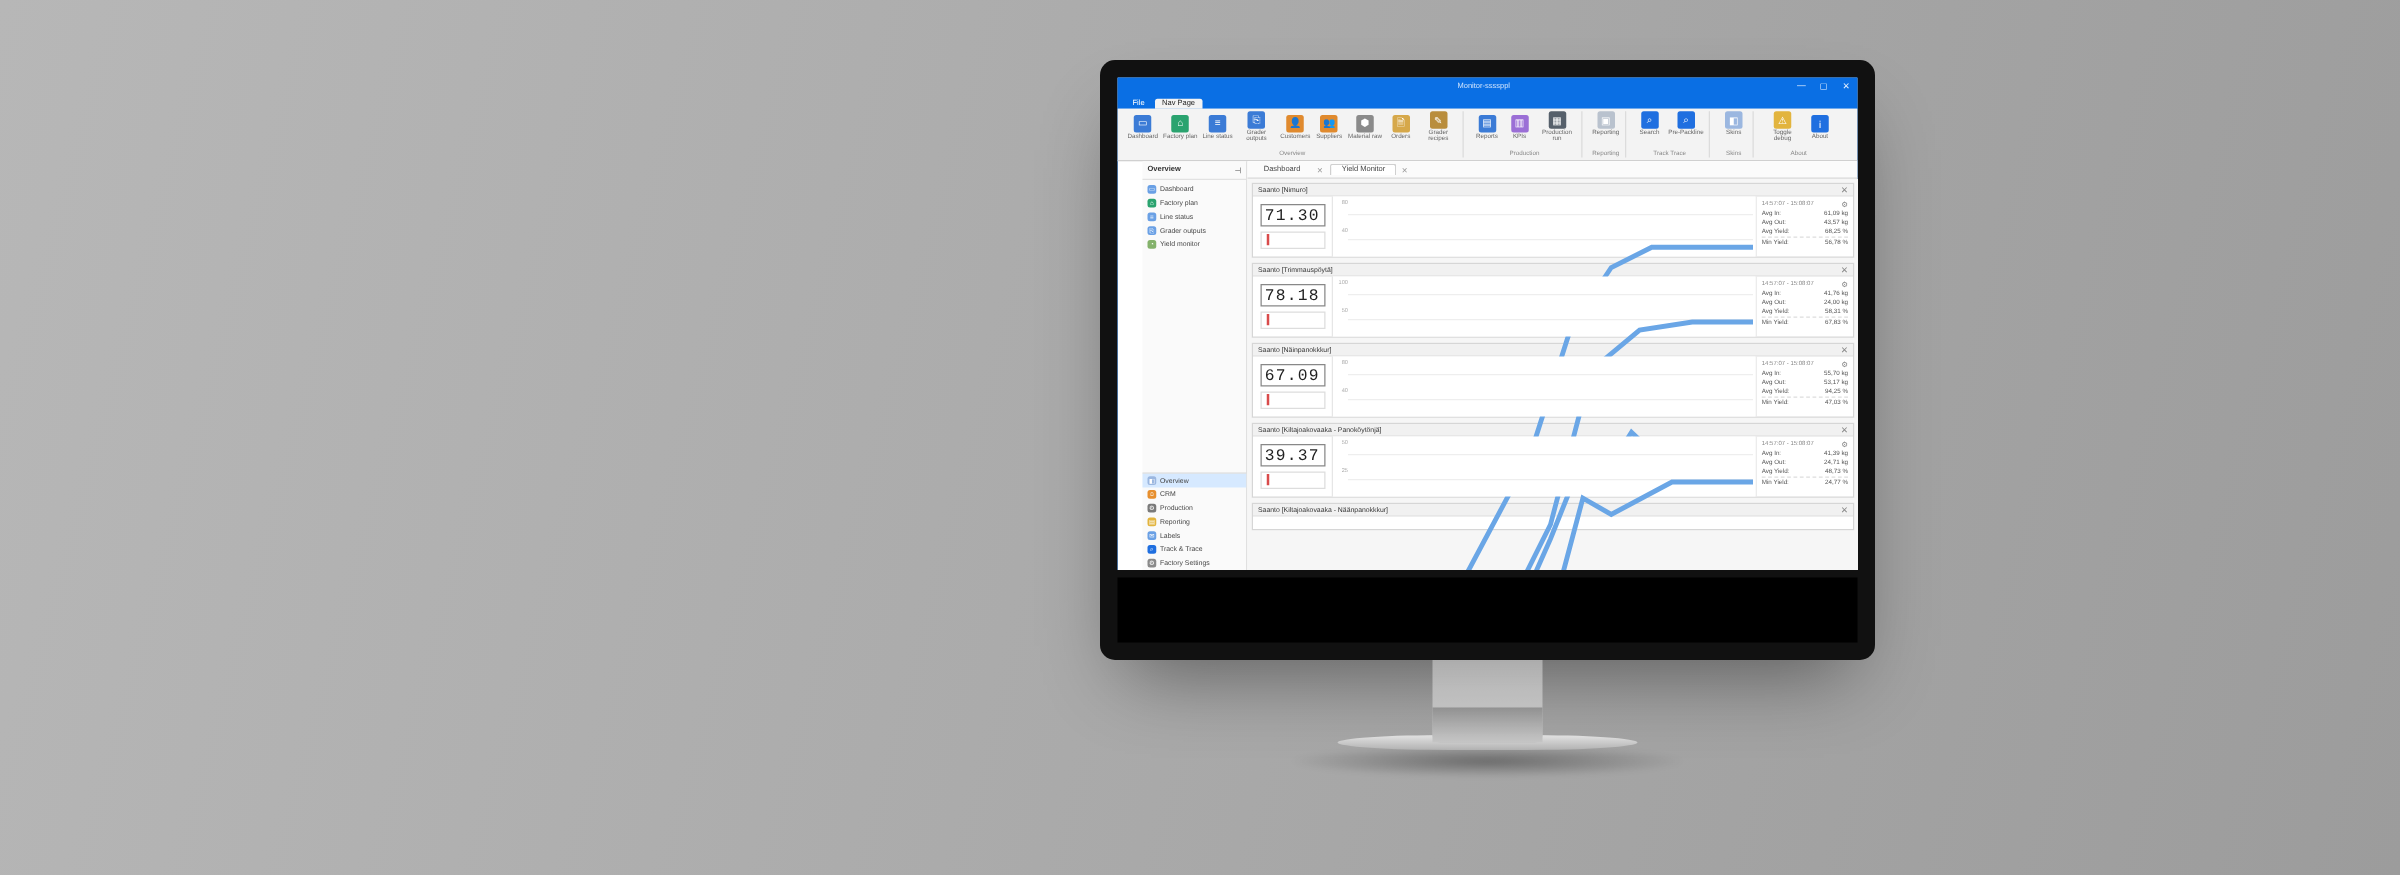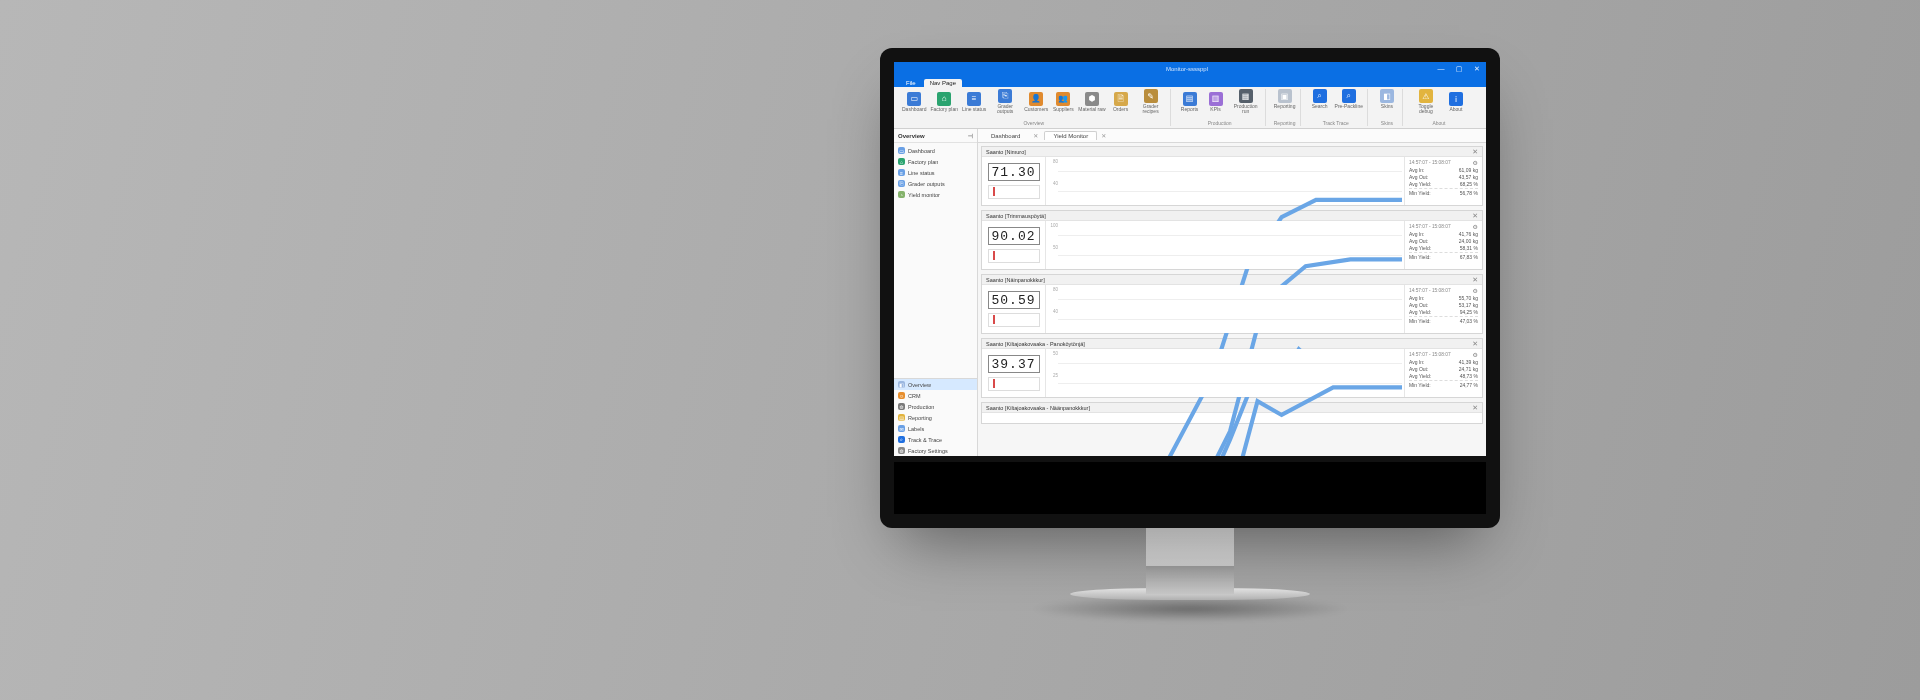--- a/index.html
+++ b/index.html
@@ -98,21 +98,21 @@
   }
   .ribbon-btn .ic {
     width: 14px; height: 14px; border-radius: 2px;
     display: flex; align-items: center; justify-content: center;
     font-size: 8px; color: #fff;
   }
   .ribbon-btn span.lbl { font-size: 5px; line-height: 1; text-align: center; max-width: 30px; }
   .ribbon-group-title { text-align: center; font-size: 5px; color: #888; padding-top: 1px; }
 
   .body {
-    flex: 1; display: flex; min-height: 0;
+    flex: 1; display: flex; min-height: 0; margin-left: 20px;
   }
 
   
   .leftcol {
     width: 84px; background: #fafafa; border-right: 1px solid #d8d8d8;
     display: flex; flex-direction: column;
   }
   .nav-section-hdr {
     font-size: 6px; font-weight: 600; color: #333;
     padding: 3px 4px; border-bottom: 1px solid #e2e2e2;
@@ -465,21 +465,21 @@
                 </div>
                 <div class="panel">
                   <div class="panel-hdr">
                     <span>Saanto [Trimmauspöytä]</span>
                     <span class="rh">
                       <span class="close">✕</span>
                     </span>
                   </div>
                   <div class="panel-body">
                     <div class="lcd-well">
-                      <div class="lcd">90.02</div>
+                      <div class="lcd">78.18</div>
                       <div class="mini-spark"></div>
                     </div>
                     <div class="chart">
                       <div class="axis">
                         <span>100</span>
                         <span>50</span>
                         <span></span>
                       </div>
                       <div class="grid"></div>
                       <svg viewBox="0 0 100 100" preserveAspectRatio="none">
@@ -513,21 +513,21 @@
                 </div>
                 <div class="panel">
                   <div class="panel-hdr">
                     <span>Saanto [Näinpanokkkur]</span>
                     <span class="rh">
                       <span class="close">✕</span>
                     </span>
                   </div>
                   <div class="panel-body">
                     <div class="lcd-well">
-                      <div class="lcd">50.59</div>
+                      <div class="lcd">67.09</div>
                       <div class="mini-spark"></div>
                     </div>
                     <div class="chart">
                       <div class="axis">
                         <span>80</span>
                         <span>40</span>
                         <span></span>
                       </div>
                       <div class="grid"></div>
                       <svg viewBox="0 0 100 100" preserveAspectRatio="none">

